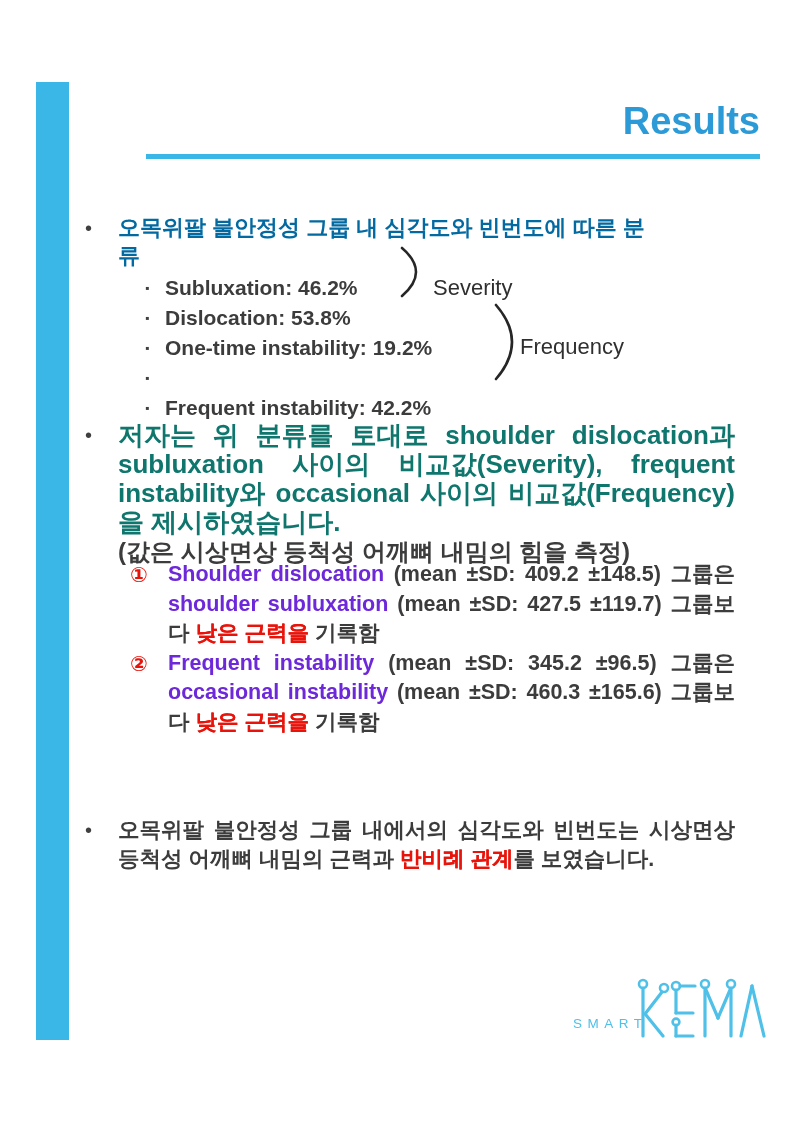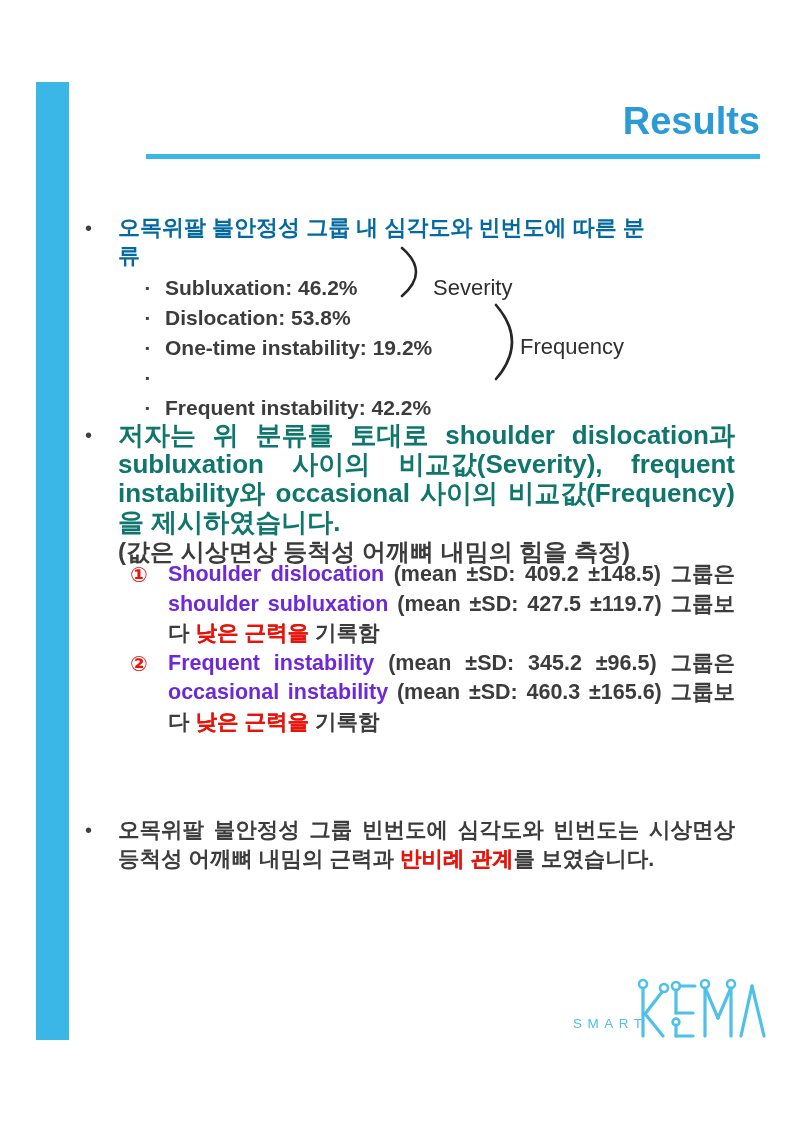--- a/index.html
+++ b/index.html
@@ -145,21 +145,21 @@
     </div>
     <div class="finding">
       <span class="finding-num">②</span>
       <div class="finding-text"><span class="red">Frequent instability</span><span> (mean ±SD: 345.2 ±96.5) 그룹은 </span><span class="red">occasional instability</span><span> (mean ±SD: 460.3 ±165.6) 그룹보다 </span><span class="red-strong">낮은 근력을</span><span> 기록함</span></div>
     </div>
   </div>
 
   <div class="conclusion">
     <div class="bullet-row">
       <span class="bullet-dot">•</span>
-      <div class="par"><span>오목위팔 불안정성 그룹 빈번도에 심각도와 빈번도는 시상면상 등척성 어깨뼈 내밈의 근력과 </span><span class="red-strong">반비례 관계</span><span>를 보였습니다.</span></div>
+      <div class="par"><span>오목위팔 불안정성 그룹 내에서의 심각도와 빈번도는 시상면상 등척성 어깨뼈 내밈의 근력과 </span><span class="red-strong">반비례 관계</span><span>를 보였습니다.</span></div>
     </div>
   </div>
 
   <div class="logo">
     <span class="visually-hidden">KEMA</span>
     <svg width="200" height="75" viewBox="0 0 200 75">
       <text x="2" y="58">SMART</text>
 
       <circle class="node" cx="72" cy="14" r="4"></circle>
       <line class="stroke" x1="72" y1="18" x2="72" y2="66"></line>

